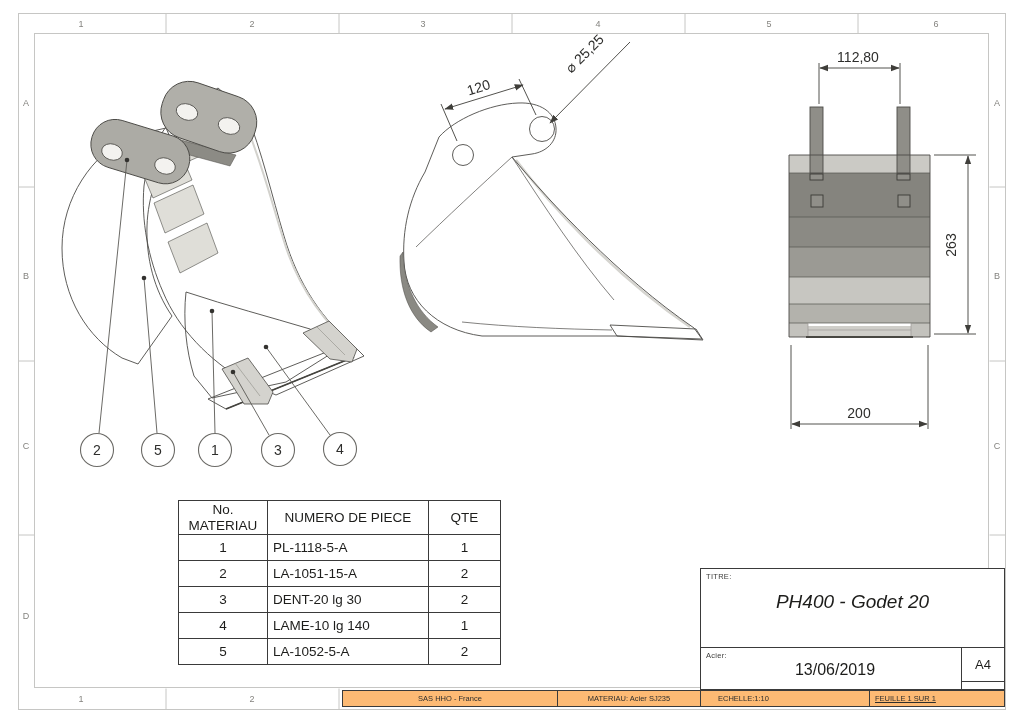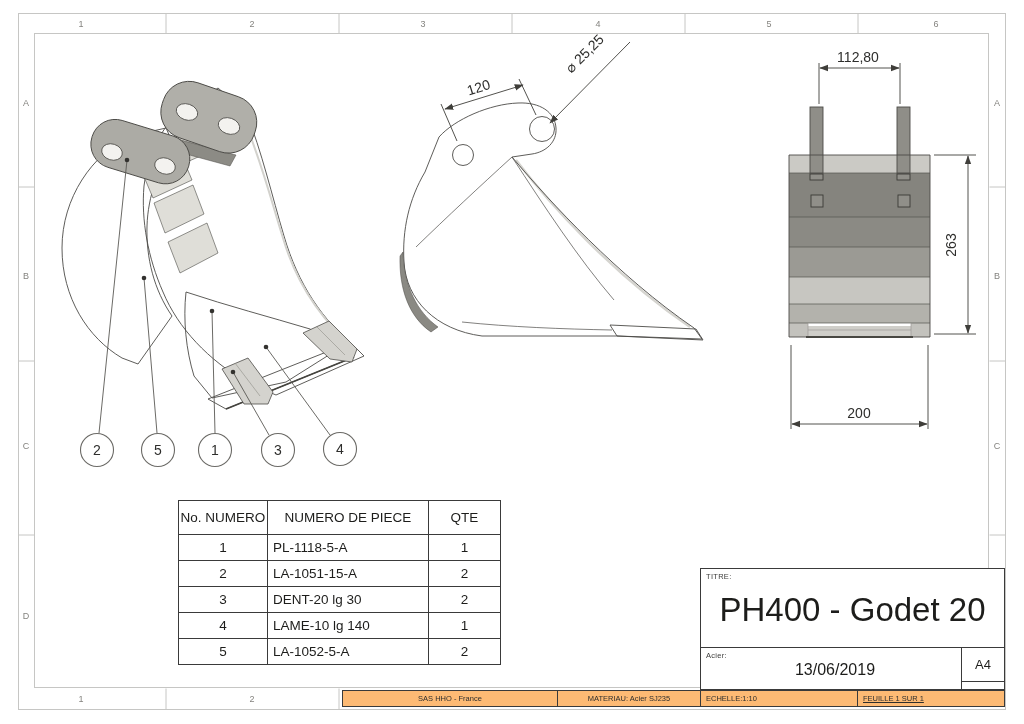--- a/index.html
+++ b/index.html
@@ -18,35 +18,35 @@
       font-size:13.5px;text-align:center;padding:0;line-height:1.15;}
   .parts-table th{height:33px;}
   .parts-table td{height:25px;}
   .parts-table .col-piece{text-align:left;padding-left:5px;}
 
   
   .title-block{position:absolute;left:700px;top:568px;width:305px;height:122px;
       background:#fff;border:1px solid #3a3a3a;box-sizing:border-box;}
   .tb-titre{position:relative;height:79px;border-bottom:1px solid #3a3a3a;box-sizing:border-box;}
   .tb-lbl{position:absolute;left:5px;top:3px;font-size:7.5px;color:#3c3c3a;letter-spacing:.3px;}
-  .tb-title-text{position:absolute;left:0;right:0;top:22px;text-align:center;font-size:33px;white-space:nowrap;}
+  .tb-title-text{position:absolute;left:0;right:0;top:22px;text-align:center;font-size:19px;white-space:nowrap;font-style:italic;}
   .tb-bottom{display:flex;height:42px;}
   .tb-date{position:relative;flex:1;}
   .tb-date-val{position:absolute;left:8px;right:0;top:13px;text-align:center;font-size:16px;}
   .tb-a4{width:43px;border-left:1px solid #3a3a3a;box-sizing:border-box;display:flex;flex-direction:column;}
   .tb-a4-box{height:33px;border-bottom:1px solid #3a3a3a;display:flex;align-items:center;justify-content:center;font-size:13px;}
 
   
   .info-strip{position:absolute;left:342px;top:690px;width:663px;height:17px;display:flex;
       background:#fdba74;border:1px solid #3a3a3a;box-sizing:border-box;font-size:7.5px;color:#2e2e2c;}
   .info-cell{display:flex;align-items:center;box-sizing:border-box;border-right:1px solid #3a3a3a;}
   .info-cell:last-child{border-right:none;}
   .info-center{justify-content:center;}
   .info-left{padding-left:5px;}
-  .ic1{width:215px;} .ic2{width:143px;} .ic3{width:157px;} .ic4{flex:1;text-decoration:underline;}
+  .ic1{width:215px;} .ic2{width:143px;} .ic3{width:157px;margin-left:12px;} .ic4{flex:1;text-decoration:underline;}
 </style>
 </head>
 <body>
 
 <div class="sheet">
 
 <svg class="draw" width="1024" height="724" viewBox="0 0 1024 724">
   <defs>
     <marker id="arr" viewBox="0 0 10 10" refX="9.2" refY="5" markerWidth="10" markerHeight="10" orient="auto-start-reverse">
       <path d="M0,1.4 L10,5 L0,8.6 Z" fill="#3f3e3a"></path>
@@ -227,21 +227,21 @@
 </svg>
 
 <table class="parts-table">
   <colgroup>
         <col style="width:89px">
         <col style="width:161px">
         <col style="width:72px">
       </colgroup>
   <thead>
     <tr>
-      <th>No. NUMERO</th>
+      <th>No. MATERIAU</th>
       <th>NUMERO DE PIECE</th>
       <th>QTE</th>
     </tr>
   </thead>
   <tbody>
     <tr>
       <td>1</td>
       <td class="col-piece">PL-1118-5-A</td>
       <td>1</td>
     </tr>

